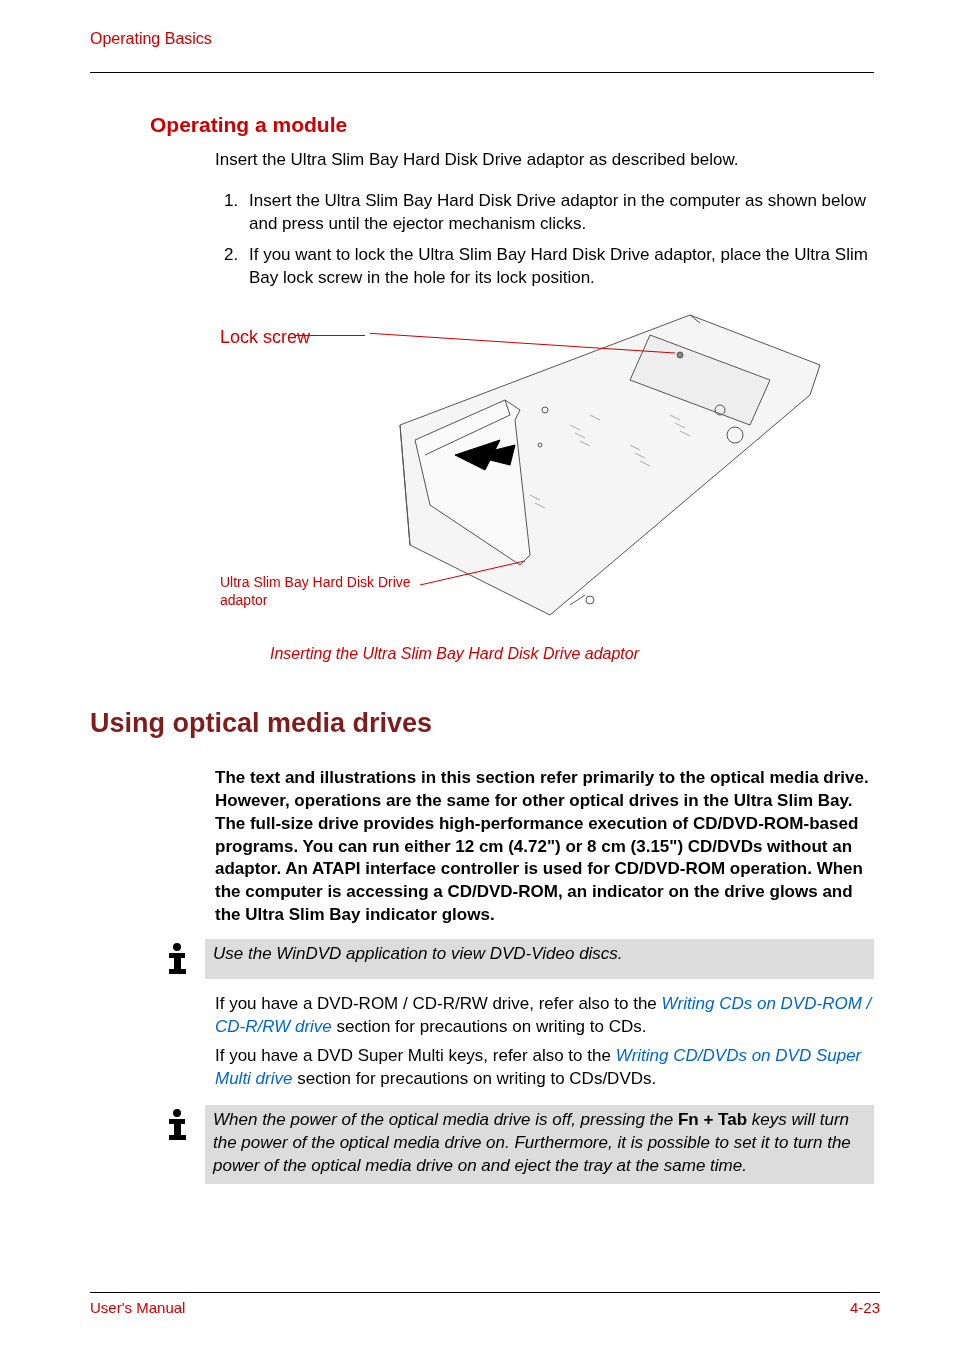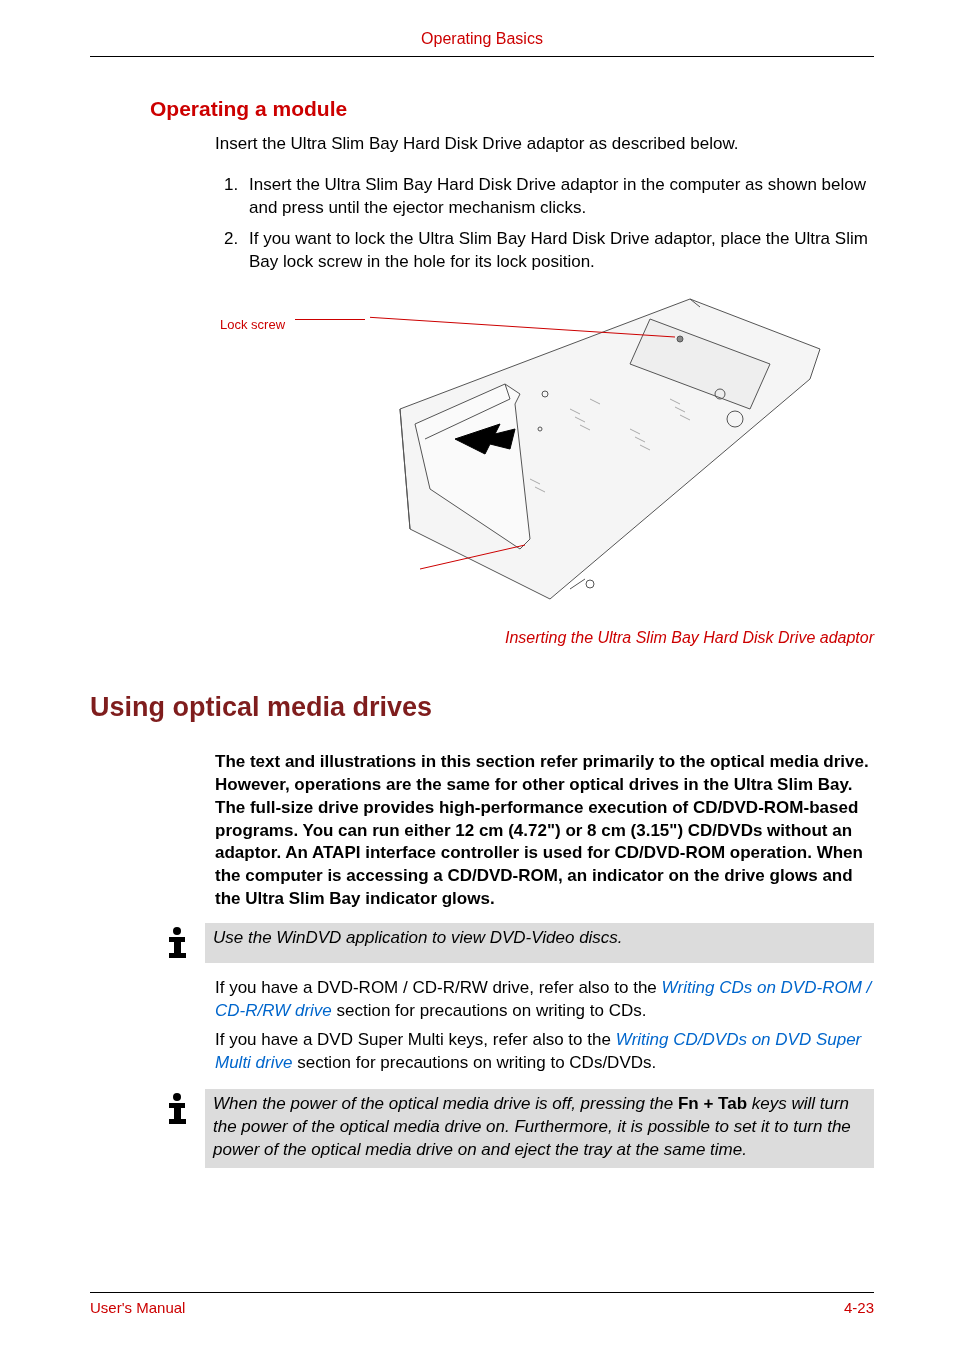--- a/index.html
+++ b/index.html
@@ -9,24 +9,24 @@
     }
     body {
       font-family: Arial, Helvetica, sans-serif;
       background: #ffffff;
       width: 954px;
       height: 1351px;
       position: relative;
       padding: 30px 80px 30px 90px;
     }
     .header-right {
-      text-align: center;
+      text-align: left;
       color: #cc0000;
       font-size: 16px;
-      margin-bottom: 8px;
+      margin-bottom: 24px;
     }
     .header-rule {
       border: none;
       border-top: 1px solid #000;
       margin-bottom: 40px;
     }
     .subsection-heading {
       color: #cc0000;
       font-size: 21px;
       font-weight: bold;
@@ -53,22 +53,22 @@
     .figure-area {
       position: relative;
       margin-left: 130px;
       margin-top: 15px;
       width: 640px;
       height: 340px;
     }
     .figure-label-1 {
       position: absolute;
       color: #cc0000;
-      font-size: 13px;
-      top: 28px;
+      font-size: 18px;
+      top: 22px;
       left: 0px;
     }
     .figure-line-1 {
       position: absolute;
       top: 30px;
       left: 75px;
       width: 70px;
       height: 1px;
       background: #cc0000;
     }
@@ -83,21 +83,21 @@
     }
     .figure-svg {
       position: absolute;
       left: 150px;
       top: 0;
     }
     .figure-caption {
       color: #cc0000;
       font-style: italic;
       font-size: 16px;
-      text-align: right;
+      text-align: left;
       margin-left: 180px;
       margin-bottom: 45px;
     }
     .section-heading {
       color: #7f1d1d;
       font-size: 27px;
       font-weight: bold;
       margin-bottom: 28px;
     }
     .body-text {
@@ -137,21 +137,21 @@
     }
     .bold {
       font-weight: bold;
       font-style: normal;
       text-align: right;
     }
     .footer {
       position: absolute;
       bottom: 35px;
       left: 90px;
-      right: 80px;
+      right: 74px;
     }
     .footer-rule {
       border: none;
       border-top: 1px solid #000;
       margin-bottom: 6px;
     }
     .footer-row {
       display: flex;
       justify-content: space-between;
       color: #cc0000;
@@ -167,20 +167,21 @@
 <div class="subsection-heading">Operating a module</div>
 <div class="intro-text">Insert the Ultra Slim Bay Hard Disk Drive adaptor as described below.</div>
 <ol class="ordered-list">
   <li>Insert the Ultra Slim Bay Hard Disk Drive adaptor in the computer as shown below and press until the ejector mechanism clicks.</li>
   <li>If you want to lock the Ultra Slim Bay Hard Disk Drive adaptor, place the Ultra Slim Bay lock screw in the hole for its lock position.</li>
 </ol>
 
 <div class="figure-area">
   <div class="figure-label-1">Lock screw</div>
   <div class="figure-line-1"></div>
+  <div class="figure-label-2">Ultra Slim Bay Hard Disk Drive adaptor</div>
   <svg class="figure-svg" width="470" height="320" viewBox="0 0 470 320">
 
     <g stroke="#555" stroke-width="1" fill="none">
 
       <path d="M 30 120 L 320 10 L 450 60 L 440 90 L 180 310 L 40 240 Z" fill="#f5f5f5"></path>
       <path d="M 30 120 L 40 240"></path>
       <path d="M 320 10 L 330 18"></path>
 
       <path d="M 280 30 L 400 75 L 380 120 L 260 75 Z" fill="#eee"></path>
 

